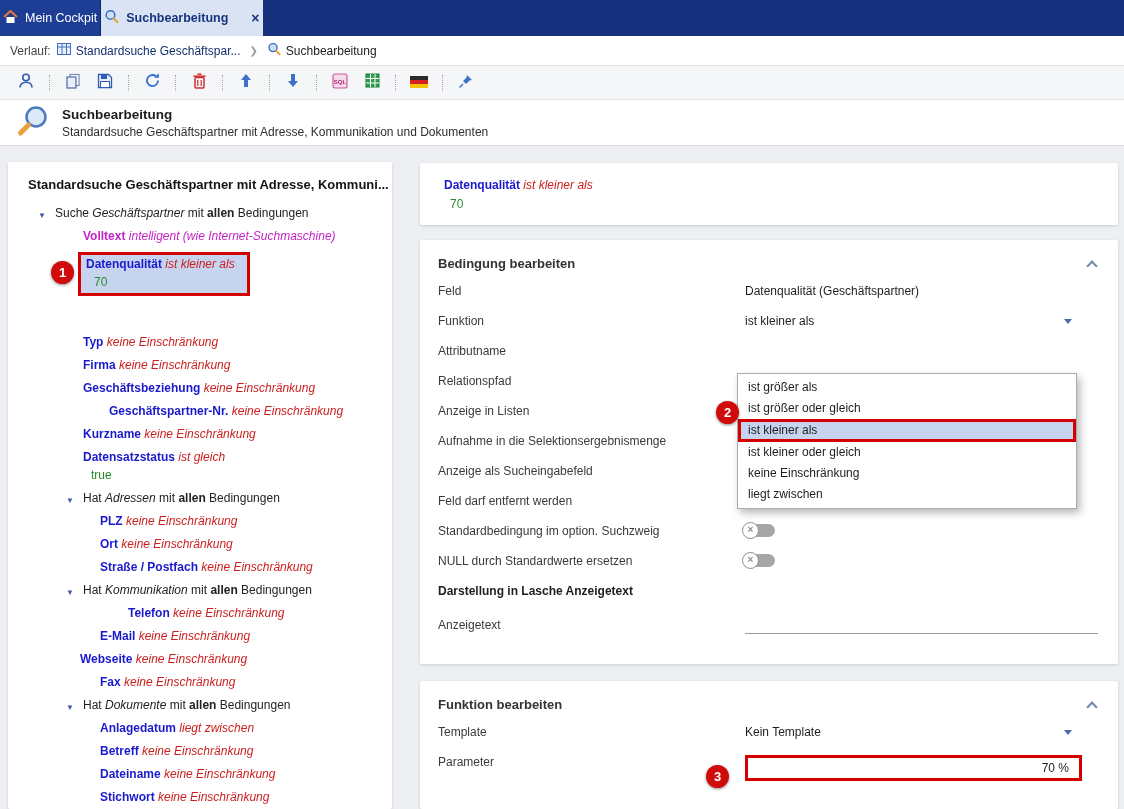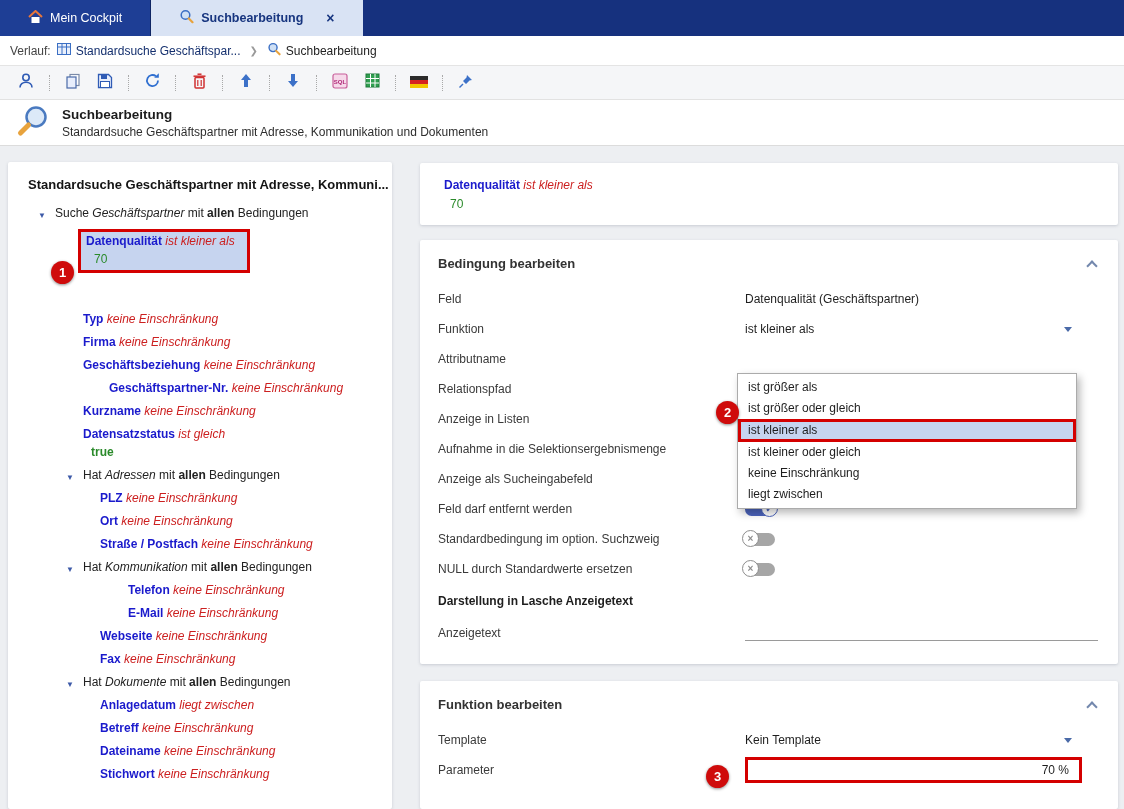--- a/index.html
+++ b/index.html
@@ -1,21 +1,21 @@
 <!DOCTYPE html>
 <html><head>
 <meta charset="utf-8">
 <style>
 *{box-sizing:border-box;margin:0;padding:0}
 html,body{width:1124px;height:809px}
 body{position:relative;overflow:hidden;background:#edeff2;font-family:"Liberation Sans",sans-serif;color:#222}
 
 
 .tabbar{position:absolute;left:0;top:0;width:100%;height:36px;background:#16317e;display:flex}
-.tab{display:flex;align-items:center;gap:7px;padding:0 28px;font-size:12.5px;color:#fff;cursor:pointer}
+.tab{display:flex;align-items:center;gap:7px;padding:0 3px;font-size:12.5px;color:#fff;cursor:pointer}
 .tab.cockpit{background:#1e3e95;border-right:1px solid #0e2563}
 .tab.active{background:#d9e3f4;color:#17357f;font-weight:700}
 .tab-close{margin-left:16px;font-size:14px;font-weight:700;color:#17357f;cursor:pointer}
 
 
 .crumbbar{position:absolute;top:36px;left:0;width:100%;height:30px;background:#fff;border-bottom:1px solid #e4e4e4;display:flex;align-items:center;gap:6px;padding:0 10px;font-size:12px;color:#333}
 .crumb{display:flex;align-items:center;gap:5px;color:#15306e;cursor:pointer}
 .crumb-sep{color:#999;font-size:10px;margin:0 3px}
 
 
@@ -55,21 +55,21 @@
 .sum-field{font-weight:700;color:#1a1acc}
 .sum-op{font-style:italic;color:#cc2020}
 .sum-value{font-size:12px;color:#2a8a2a;margin-top:5px;padding-left:6px}
 
 .condcard{left:420px;top:94px;width:698px;height:424px}
 .funccard{left:420px;top:535px;width:698px;height:128px}
 .cardhead{display:flex;justify-content:space-between;align-items:center;padding:16px 22px 0 18px}
 .cardtitle{font-size:13px;font-weight:700;color:#333}
 .chev-up{width:8px;height:8px;border-left:2px solid #7388ad;border-top:2px solid #7388ad;transform:rotate(45deg);margin-top:4px;cursor:pointer}
 .crows{padding:13px 20px 0 18px}
-.crow{display:flex;align-items:center;height:30px;font-size:12px}
+.crow{display:flex;align-items:flex-start;height:30px;font-size:12px}
 .clabel{width:307px;flex-shrink:0;color:#3a3a3a}
 .csection{height:34px}
 .csection .clabel{font-weight:700;color:#1e1e1e;width:auto}
 .ccontrol{flex:1;display:flex;align-items:center;position:relative}
 .cval{color:#1e1e1e}
 .cselect{justify-content:space-between;padding-right:26px;cursor:pointer}
 .caret{width:0;height:0;border-left:4.5px solid transparent;border-right:4.5px solid transparent;border-top:5.5px solid #4a6aa8}
 .cinput{width:100%;height:16px;border-bottom:1px solid #9a9a9a;cursor:text}
 
 
@@ -239,35 +239,36 @@
     <div class="ph-sub">Standardsuche Geschäftspartner mit Adresse, Kommunikation und Dokumenten</div>
   </div>
 </div>
 
 <div class="main">
 
   <div class="card treepanel">
     <div class="tree-title">Standardsuche Geschäftspartner mit Adresse, Kommuni...</div>
     <div class="tree" id="tree-nodes">
         <div class="tree-row" style="padding-left: 47px;"><span class="tree-expander" style="left: 30px;">▼</span><span><span class="tp">Suche </span><span class="te">Geschäftspartner</span><span class="tp"> mit </span><span class="ts">allen</span><span class="tp"> Bedingungen</span></span></div>
+        <div class="tree-row" style="padding-left: 75px;"><span><span class="tvb">Volltext</span><span class="tvi"> intelligent (wie Internet-Suchmaschine)</span></span></div>
         <div class="tree-row" style="padding-left: 75px;"><div class="tree-selbox"><div><span class="tf">Datenqualität</span><span class="tc"> ist kleiner als</span></div><div class="tree-value" style="padding-left: 8px;">70</div></div></div>
         <div class="tree-row" style="padding-left: 75px; margin-top: 39px;"><span><span class="tf">Typ</span><span class="tc"> keine Einschränkung</span></span></div>
         <div class="tree-row" style="padding-left: 75px;"><span><span class="tf">Firma</span><span class="tc"> keine Einschränkung</span></span></div>
         <div class="tree-row" style="padding-left: 75px;"><span><span class="tf">Geschäftsbeziehung</span><span class="tc"> keine Einschränkung</span></span></div>
         <div class="tree-row" style="padding-left: 75px; margin-left: 26px;"><span><span class="tf">Geschäftspartner-Nr.</span><span class="tc"> keine Einschränkung</span></span></div>
         <div class="tree-row" style="padding-left: 75px;"><span><span class="tf">Kurzname</span><span class="tc"> keine Einschränkung</span></span></div>
-        <div class="tree-row" style="padding-left: 75px;"><span><span class="tf">Datensatzstatus</span><span class="tc"> ist gleich</span></span><div class="tree-value" style="padding-left: 8px; font-weight: bold;">true</div></div>
+        <div class="tree-row" style="padding-left: 75px;"><span><span class="tf">Datensatzstatus</span><span class="tc"> ist gleich</span></span><div class="tree-value" style="padding-left: 8px;">true</div></div>
         <div class="tree-row" style="padding-left: 75px;"><span class="tree-expander" style="left: 58px;">▼</span><span><span class="tp">Hat </span><span class="te">Adressen</span><span class="tp"> mit </span><span class="ts">allen</span><span class="tp"> Bedingungen</span></span></div>
         <div class="tree-row" style="padding-left: 92px;"><span><span class="tf">PLZ</span><span class="tc"> keine Einschränkung</span></span></div>
         <div class="tree-row" style="padding-left: 92px;"><span><span class="tf">Ort</span><span class="tc"> keine Einschränkung</span></span></div>
         <div class="tree-row" style="padding-left: 92px;"><span><span class="tf">Straße / Postfach</span><span class="tc"> keine Einschränkung</span></span></div>
         <div class="tree-row" style="padding-left: 75px;"><span class="tree-expander" style="left: 58px;">▼</span><span><span class="tp">Hat </span><span class="te">Kommunikation</span><span class="tp"> mit </span><span class="ts">allen</span><span class="tp"> Bedingungen</span></span></div>
         <div class="tree-row" style="padding-left: 120px;"><span><span class="tf">Telefon</span><span class="tc"> keine Einschränkung</span></span></div>
-        <div class="tree-row" style="padding-left: 120px;"><span><span class="tf">E-Mail</span><span class="tc"> keine Einschränkung</span></span></div>
-        <div class="tree-row" style="padding-left: 92px;"><span><span class="tf">Webseite</span><span class="tc"> keine Einschränkung</span></span></div>
+        <div class="tree-row" style="padding-left: 92px;"><span><span class="tf">E-Mail</span><span class="tc"> keine Einschränkung</span></span></div>
+        <div class="tree-row" style="padding-left: 72px;"><span><span class="tf">Webseite</span><span class="tc"> keine Einschränkung</span></span></div>
         <div class="tree-row" style="padding-left: 92px;"><span><span class="tf">Fax</span><span class="tc"> keine Einschränkung</span></span></div>
         <div class="tree-row" style="padding-left: 75px;"><span class="tree-expander" style="left: 58px;">▼</span><span><span class="tp">Hat </span><span class="te">Dokumente</span><span class="tp"> mit </span><span class="ts">allen</span><span class="tp"> Bedingungen</span></span></div>
         <div class="tree-row" style="padding-left: 92px;"><span><span class="tf">Anlagedatum</span><span class="tc"> liegt zwischen</span></span></div>
         <div class="tree-row" style="padding-left: 92px;"><span><span class="tf">Betreff</span><span class="tc"> keine Einschränkung</span></span></div>
         <div class="tree-row" style="padding-left: 92px;"><span><span class="tf">Dateiname</span><span class="tc"> keine Einschränkung</span></span></div>
         <div class="tree-row" style="padding-left: 92px;"><span><span class="tf">Stichwort</span><span class="tc"> keine Einschränkung</span></span></div>
       </div>
   </div>
 
   <div class="card summary">

